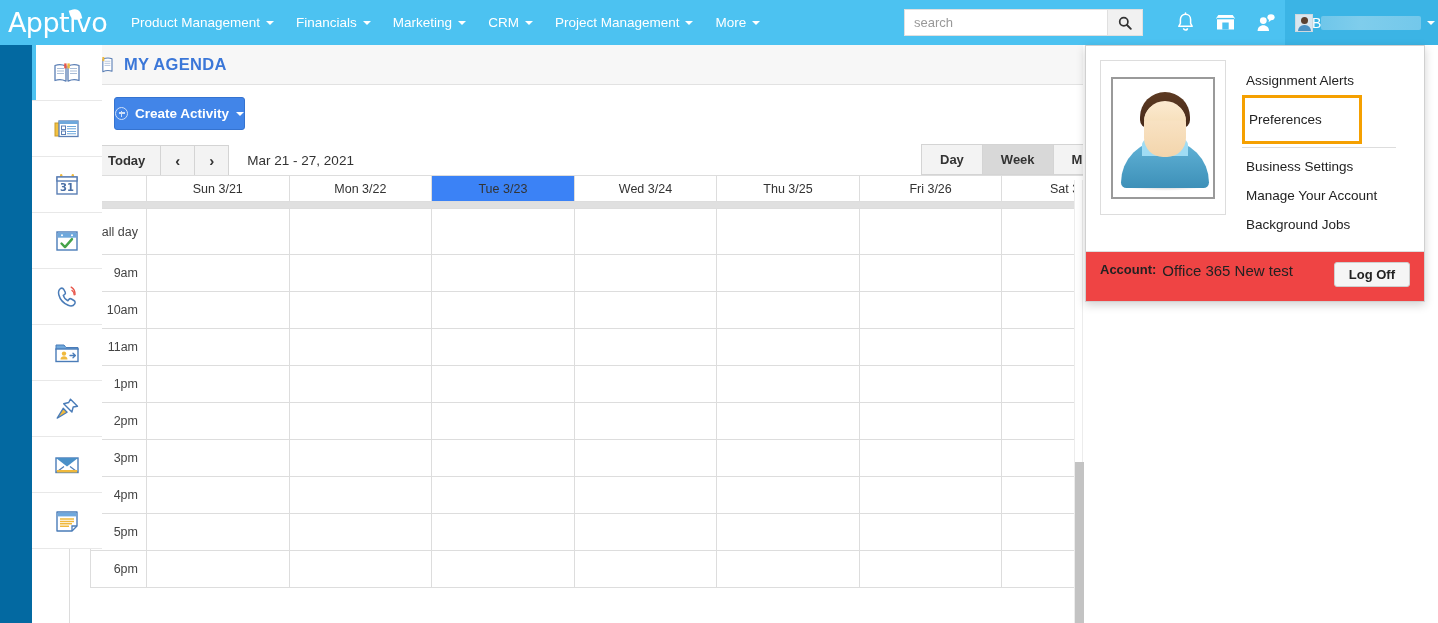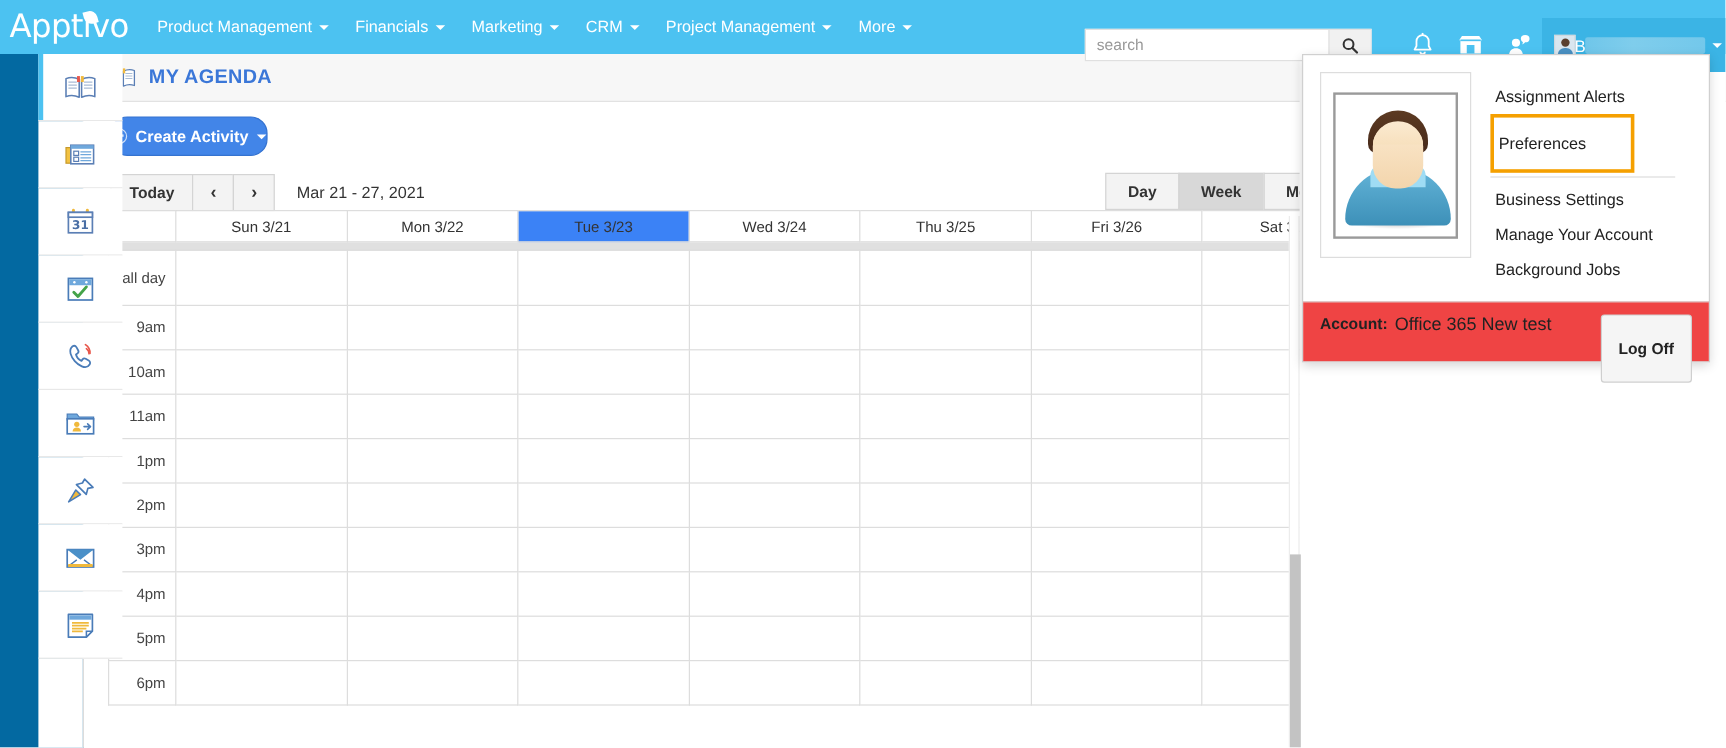--- a/index.html
+++ b/index.html
@@ -54,21 +54,21 @@
   }
   .caret {
     display: inline-block;
     width: 0; height: 0;
     border-left: 4px solid transparent;
     border-right: 4px solid transparent;
     border-top: 4px solid #ffffff;
   }
 
   .nav-right {
-    position: absolute; right: 0; top: 15px;
+    position: absolute; right: 0; top: 0;
     height: 45px;
     display: flex; align-items: center;
   }
   .searchbox {
     display: flex; align-items: center;
     height: 27px;
     background: #fff;
     border: 1px solid #e0e0e0;
     margin-right: 22px;
   }
@@ -184,24 +184,25 @@
     font-weight: bold;
     font-size: 16.5px;
     letter-spacing: 0.3px;
     margin-left: 10px;
   }
   .toolbar { padding: 12px 0 0 22px; }
   .btn-create {
     display: inline-flex; align-items: center; gap: 7px;
     background: #4285E8;
     border: 1px solid #3573d0;
-    border-radius: 14px;
+    border-radius: 3px;
     color: #fff; font-weight: bold; font-size: 13.5px;
     padding: 8px 0;
     cursor: pointer;
+    margin-left: 22px;
   }
   .plus-circle {
     width: 13px; height: 13px; border-radius: 50%;
     border: 1.6px solid #cfe0f8; position: relative;
     display: inline-block;
   }
   .plus-circle::before, .plus-circle::after {
     content: ""; position: absolute; background: #cfe0f8;
   }
   .plus-circle::before { left: 2.7px; top: 4.4px; width: 6px; height: 1.6px; }
@@ -377,21 +378,21 @@
     height: 50px;
   }
   .acct-label { font-weight: bold; font-size: 13px; color: #222; }
   .acct-value { font-size: 15px; color: #222; margin-left: 6px; }
   .logoff {
     margin-left: auto;
     background: #f5f5f5;
     border: 1px solid #cfcfcf;
     border-radius: 3px;
     font-weight: bold; font-size: 13px; color: #222;
-    padding: 20px 14px;
+    padding: 4px 14px;
     cursor: pointer;
     font-family: "Liberation Sans", sans-serif;
   }
 
   .white-panel {
     position: absolute; left: 1085px; top: 270px;
     width: 353px; height: 353px;
     background: #ffffff;
     z-index: 30;
   }

